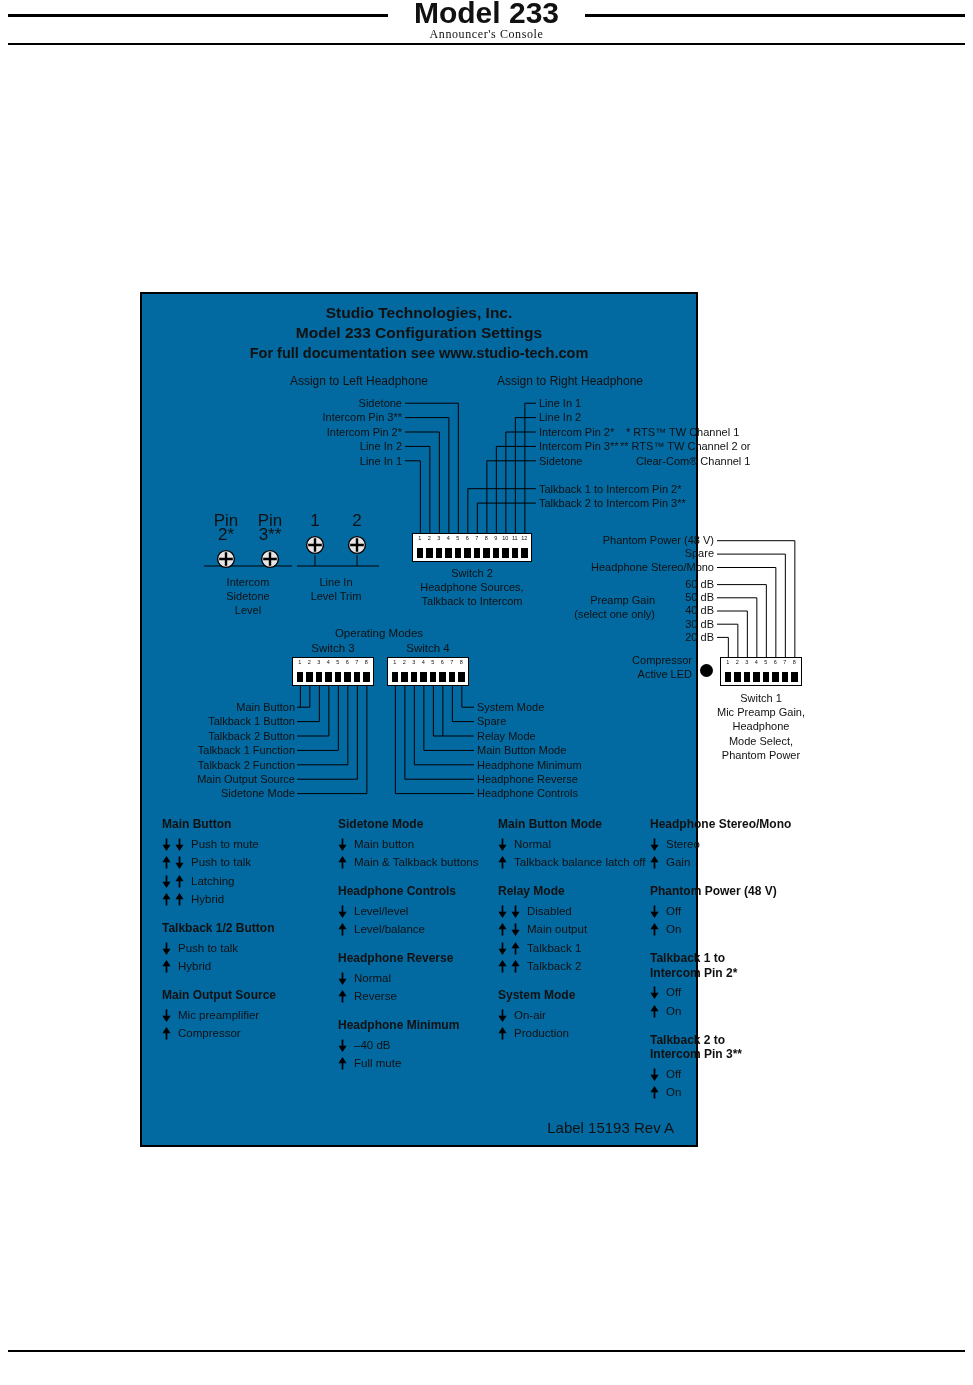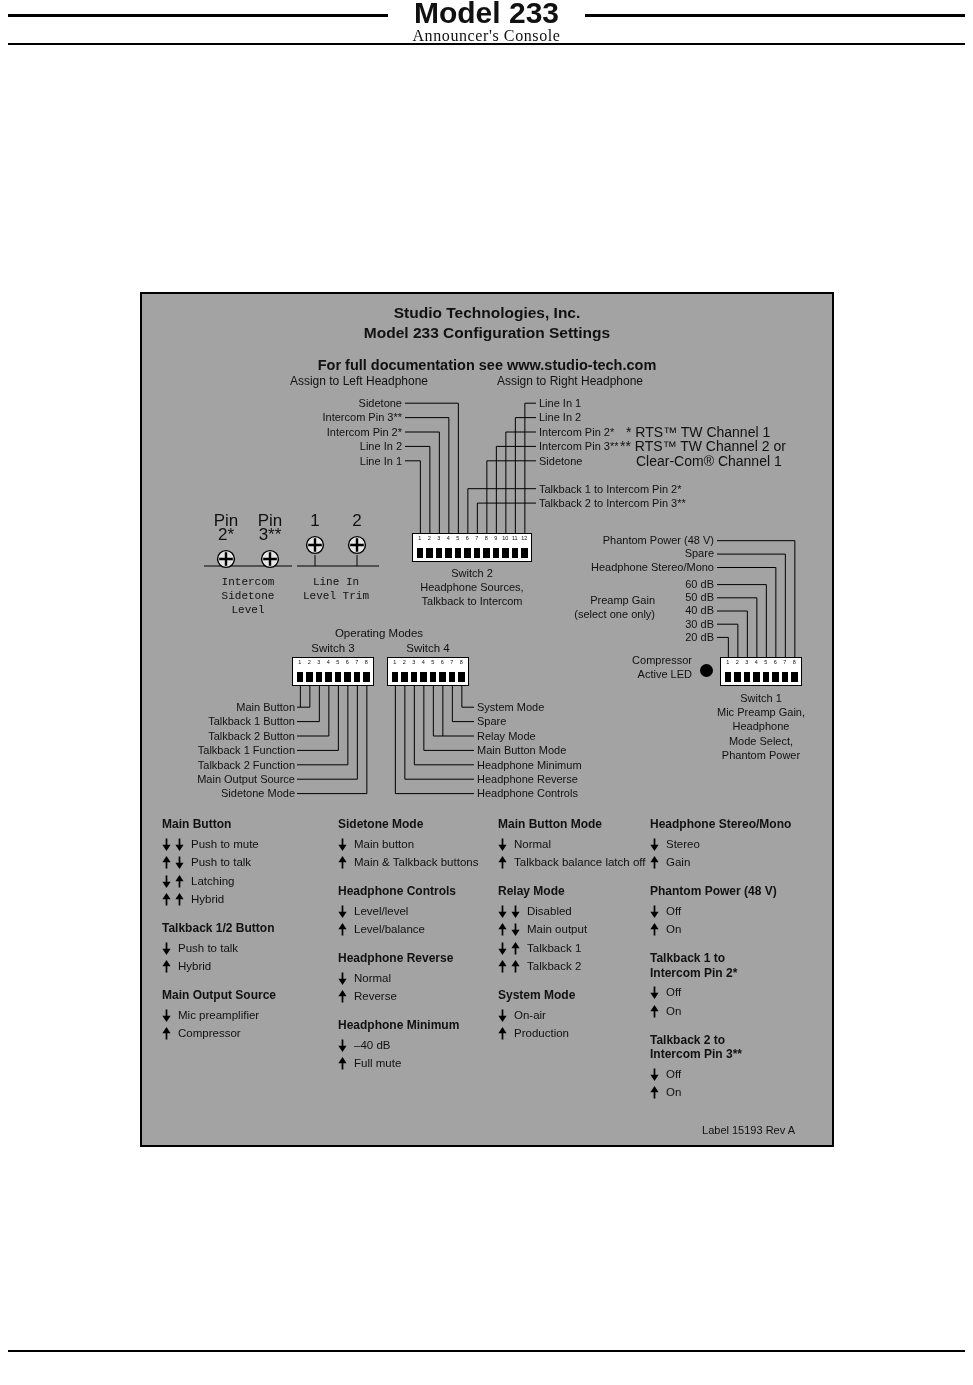--- a/index.html
+++ b/index.html
@@ -9,67 +9,67 @@
     font-family:"Liberation Sans", sans-serif; color:#111;
   }
 
   
   .masthead-line { position:absolute; top:14px; height:3px; background:#000; }
   .mast-left  { left:8px;  width:380px; }
   .mast-right { left:585px; width:380px; }
   .doc-title { position:absolute; left:0; right:0; top:-4px; text-align:center;
                font-size:30px; font-weight:bold; letter-spacing:0px; }
   .doc-subtitle { position:absolute; left:0; right:0; top:27px; text-align:center;
-                  font-family:"Liberation Serif", serif; font-size:16px; letter-spacing:0.6px; }
+                  font-family:"Liberation Serif", serif; font-size:12px; letter-spacing:0.6px; }
   .top-rule { position:absolute; top:43px; left:8px; width:957px; height:1.5px; background:#000; }
   .bottom-rule { position:absolute; top:1350px; left:8px; width:957px; height:2px; background:#000; }
 
   
-  .panel { position:absolute; left:140px; top:292px; width:694px; height:855px;
-           border:2px solid #000; background:#a3a3a3; }
+  .panel { position:absolute; left:140px; top:292px; width:558px; height:855px;
+           border:2px solid #000; background:#0369a1; }
   .leaders { position:absolute; left:0; top:0; width:694px; height:855px; pointer-events:none; } .rt { text-align:right; }
   .pt  { position:absolute; left:0; right:0; text-align:center; font-weight:bold; }
   .pt1 { top:10px; font-size:15.5px; }
   .pt2 { top:30px; font-size:15.5px; }
-  .pt3 { top:51px; font-size:14.5px;margin-top:12px; }
+  .pt3 { top:51px; font-size:14.5px; }
   .assign-title { position:absolute; font-size:12px; width:180px; text-align:center; top:80px; }
 
   .llist { position:absolute; font-size:11px; line-height:14.4px; white-space:nowrap; }
   .llist.rt { text-align:right; }
   .cap { position:absolute; font-size:11px; line-height:14.2px; text-align:center; white-space:pre-line; }
 
-  .fnote { position:absolute; font-size:14px; line-height:14.4px; white-space:nowrap; }
+  .fnote { position:absolute; font-size:11px; line-height:14.4px; white-space:nowrap; }
 
   
   .pot { position:absolute; top:220px; width:44px; text-align:center; }
   .potlabel { font-size:17px; line-height:14px; }
   .potscrew { margin:7px auto 0; width:20px; height:20px; }
   .potgroup { position:absolute; top:281px; width:100px; text-align:center;
-              font-size:11px; line-height:14px; white-space:pre-line;font-family:Liberation Mono, monospace; }
+              font-size:11px; line-height:14px; white-space:pre-line; }
 
   
   .dip { position:absolute; height:29px; border:1.6px solid #000; background:#fff;
          display:flex; align-items:stretch; padding:1px 2px 3px; }
   .dipcell { width:9.5px; display:flex; flex-direction:column; align-items:center;
              justify-content:space-between; }
   .dipnum { font-size:5.5px; line-height:7px; }
   .diphandle { width:6.5px; height:10px; background:#000; }
 
   .led { position:absolute; width:13px; height:13px; border-radius:50%; background:#000; }
 
   
   .scol { position:absolute; top:523px; }
   .stitle { font-weight:bold; font-size:12px; line-height:14.5px; margin:15px 0 5px;
             white-space:pre-line; }
   .ssec:first-child .stitle { margin-top:0; }
   .srow { display:flex; align-items:flex-start; margin:4.5px 0; }
   .arrows { display:flex; gap:4px; flex:0 0 auto; margin-right:7px; padding-top:1px; }
   .stext { font-size:11.5px; line-height:14px; }
 
-  .rev { position:absolute; right:37px; bottom:9px; font-size:11px; }
+  .rev { position:absolute; right:22px; bottom:9px; font-size:15px; }
 </style>
 </head>
 <body>
 
 <div class="masthead-line mast-left"></div>
 <div class="masthead-line mast-right"></div>
 <div class="doc-title">Model 233</div>
 <div class="doc-subtitle">Announcer's Console</div>
 <div class="top-rule"></div>
 

